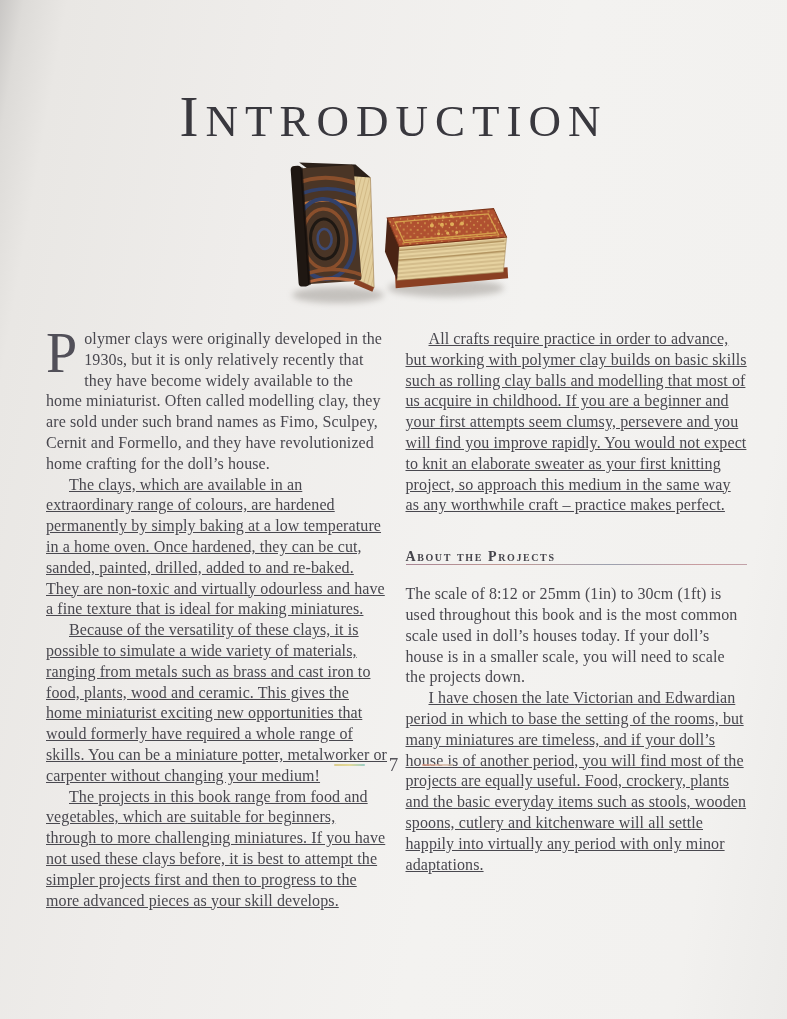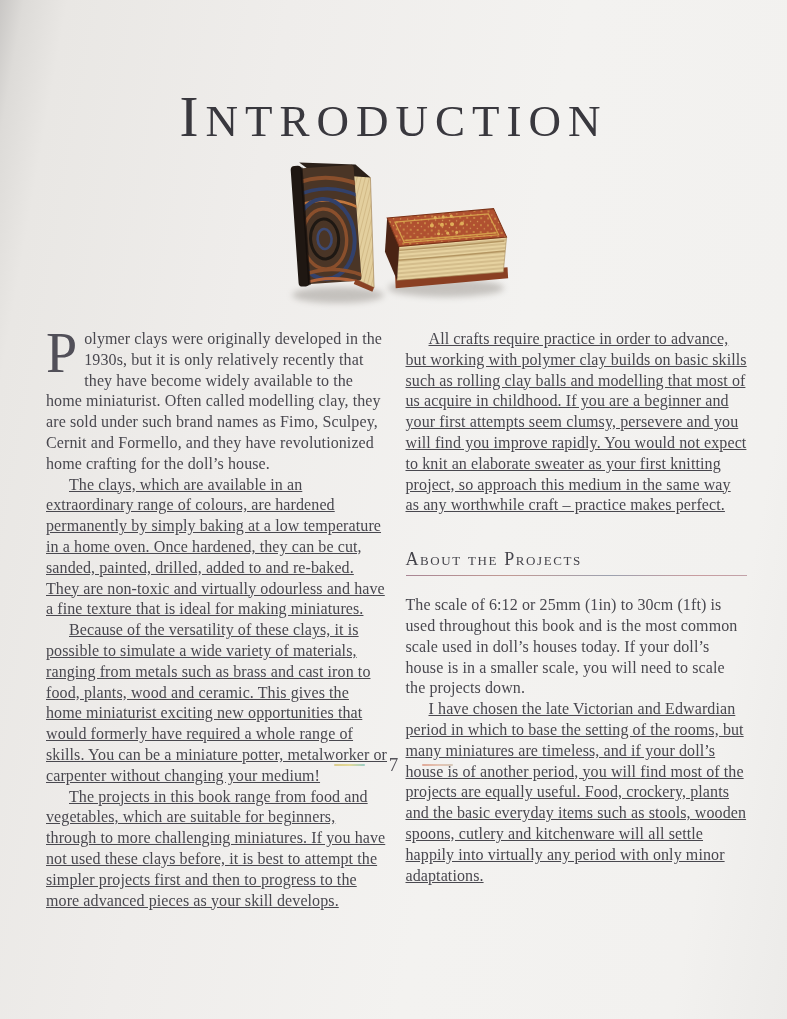--- a/index.html
+++ b/index.html
@@ -55,23 +55,22 @@
   .dropcap {
     float: left;
     font-size: 56px;
     line-height: 42px;
     padding: 3px 7px 0 0;
     color: #514f58;
   }
 
   .section-heading {
     margin: 33px 0 19px 0;
-    padding-bottom: 6px;
-    font-size: 18px;
-    font-weight: 400;
+    font-size: 14px;
+    font-weight: 700;
     font-variant: small-caps;
     letter-spacing: 1.6px;
     color: #45444b;
     position: relative;
   }
   .section-heading::after {
     content: "";
     position: absolute; left: 0; right: 0; bottom: 0;
     height: 1.4px;
     background: linear-gradient(90deg, #9b7384 0%, #b98a84 30%, #8d93a4 60%, #c18d91 85%, #b9949c 100%);
@@ -174,21 +173,21 @@
     <div class="col">
       <p><span class="dropcap">P</span><span>olymer clays were originally developed in the 1930s, but it is only relatively recently that they have become widely available to the home miniaturist. Often called modelling clay, they are sold under such brand names as Fimo, Sculpey, Cernit and Formello, and they have revolutionized home crafting for the doll’s house.</span></p>
       <p class="indent">The clays, which are available in an extraordinary range of colours, are hardened permanently by simply baking at a low temperature in a home oven. Once hardened, they can be cut, sanded, painted, drilled, added to and re-baked. They are non-toxic and virtually odourless and have a fine texture that is ideal for making miniatures.</p>
       <p class="indent">Because of the versatility of these clays, it is possible to simulate a wide variety of materials, ranging from metals such as brass and cast iron to food, plants, wood and ceramic. This gives the home miniaturist exciting new opportunities that would formerly have required a whole range of skills. You can be a miniature potter, metalworker or carpenter without changing your medium!</p>
       <p class="indent">The projects in this book range from food and vegetables, which are suitable for beginners, through to more challenging miniatures. If you have not used these clays before, it is best to attempt the simpler projects first and then to progress to the more advanced pieces as your skill develops.</p>
     </div>
 
     <div class="col">
       <p class="indent">All crafts require practice in order to advance, but working with polymer clay builds on basic skills such as rolling clay balls and modelling that most of us acquire in childhood. If you are a beginner and your first attempts seem clumsy, persevere and you will find you improve rapidly. You would not expect to knit an elaborate sweater as your first knitting project, so approach this medium in the same way as any worthwhile craft – practice makes perfect.</p>
       <h2 class="section-heading">About the Projects</h2>
-      <p>The scale of 6:12 or 25mm (1in) to 30cm (1ft) is used throughout this book and is the most common scale used in doll’s houses today. If your doll’s house is in a smaller scale, you will need to scale the projects down.</p>
+      <p>The scale of 8:12 or 25mm (1in) to 30cm (1ft) is used throughout this book and is the most common scale used in doll’s houses today. If your doll’s house is in a smaller scale, you will need to scale the projects down.</p>
       <p class="indent">I have chosen the late Victorian and Edwardian period in which to base the setting of the rooms, but many miniatures are timeless, and if your doll’s house is of another period, you will find most of the projects are equally useful. Food, crockery, plants and the basic everyday items such as stools, wooden spoons, cutlery and kitchenware will all settle happily into virtually any period with only minor adaptations.</p>
     </div>
 
   </div>
 
   <div class="footer">
     <span class="dash dash-left"></span>
     <span class="page-number">7</span>
     <span class="dash dash-right"></span>
   </div>

